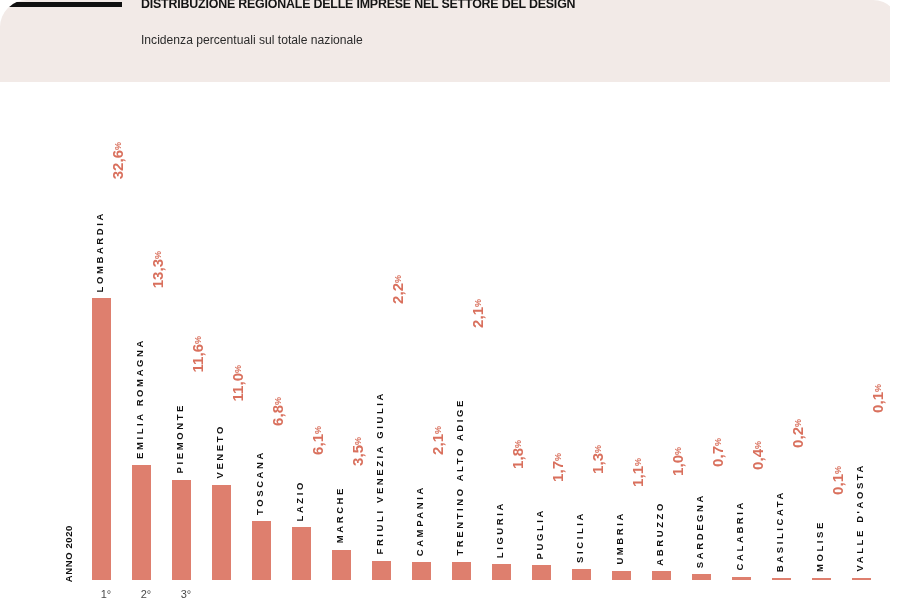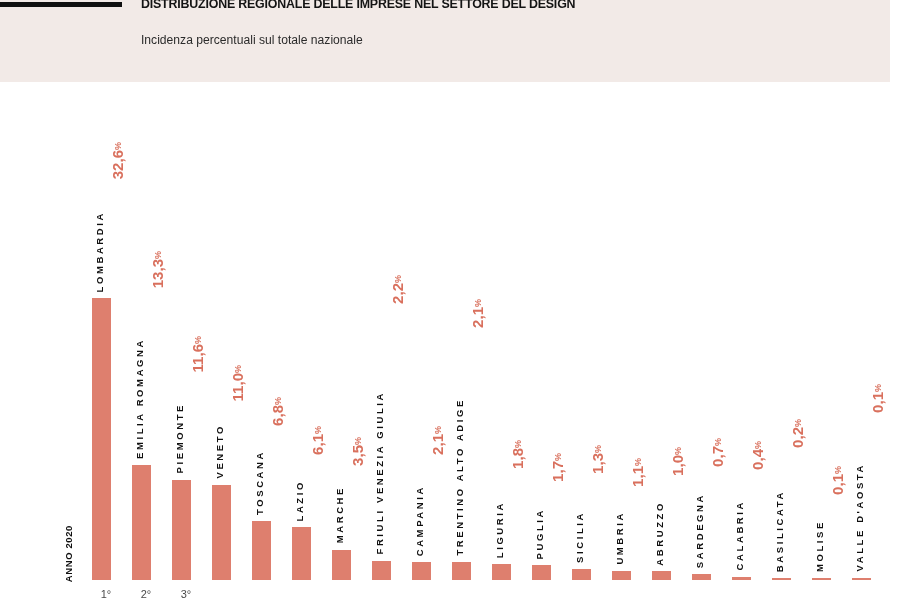--- a/index.html
+++ b/index.html
@@ -13,20 +13,21 @@
     font-family: "Liberation Sans", sans-serif;
     overflow: hidden;
     position: relative;
   }
 
   #page {
     position: relative;
     width: 900px;
     height: 600px;
     overflow: hidden;
+    border-radius: 27px;
   }
 
   
   .header-band {
     position: absolute;
     left: 0;
     top: 0;
     width: 890px;
     height: 82px;
     background: #F2EAE7;

